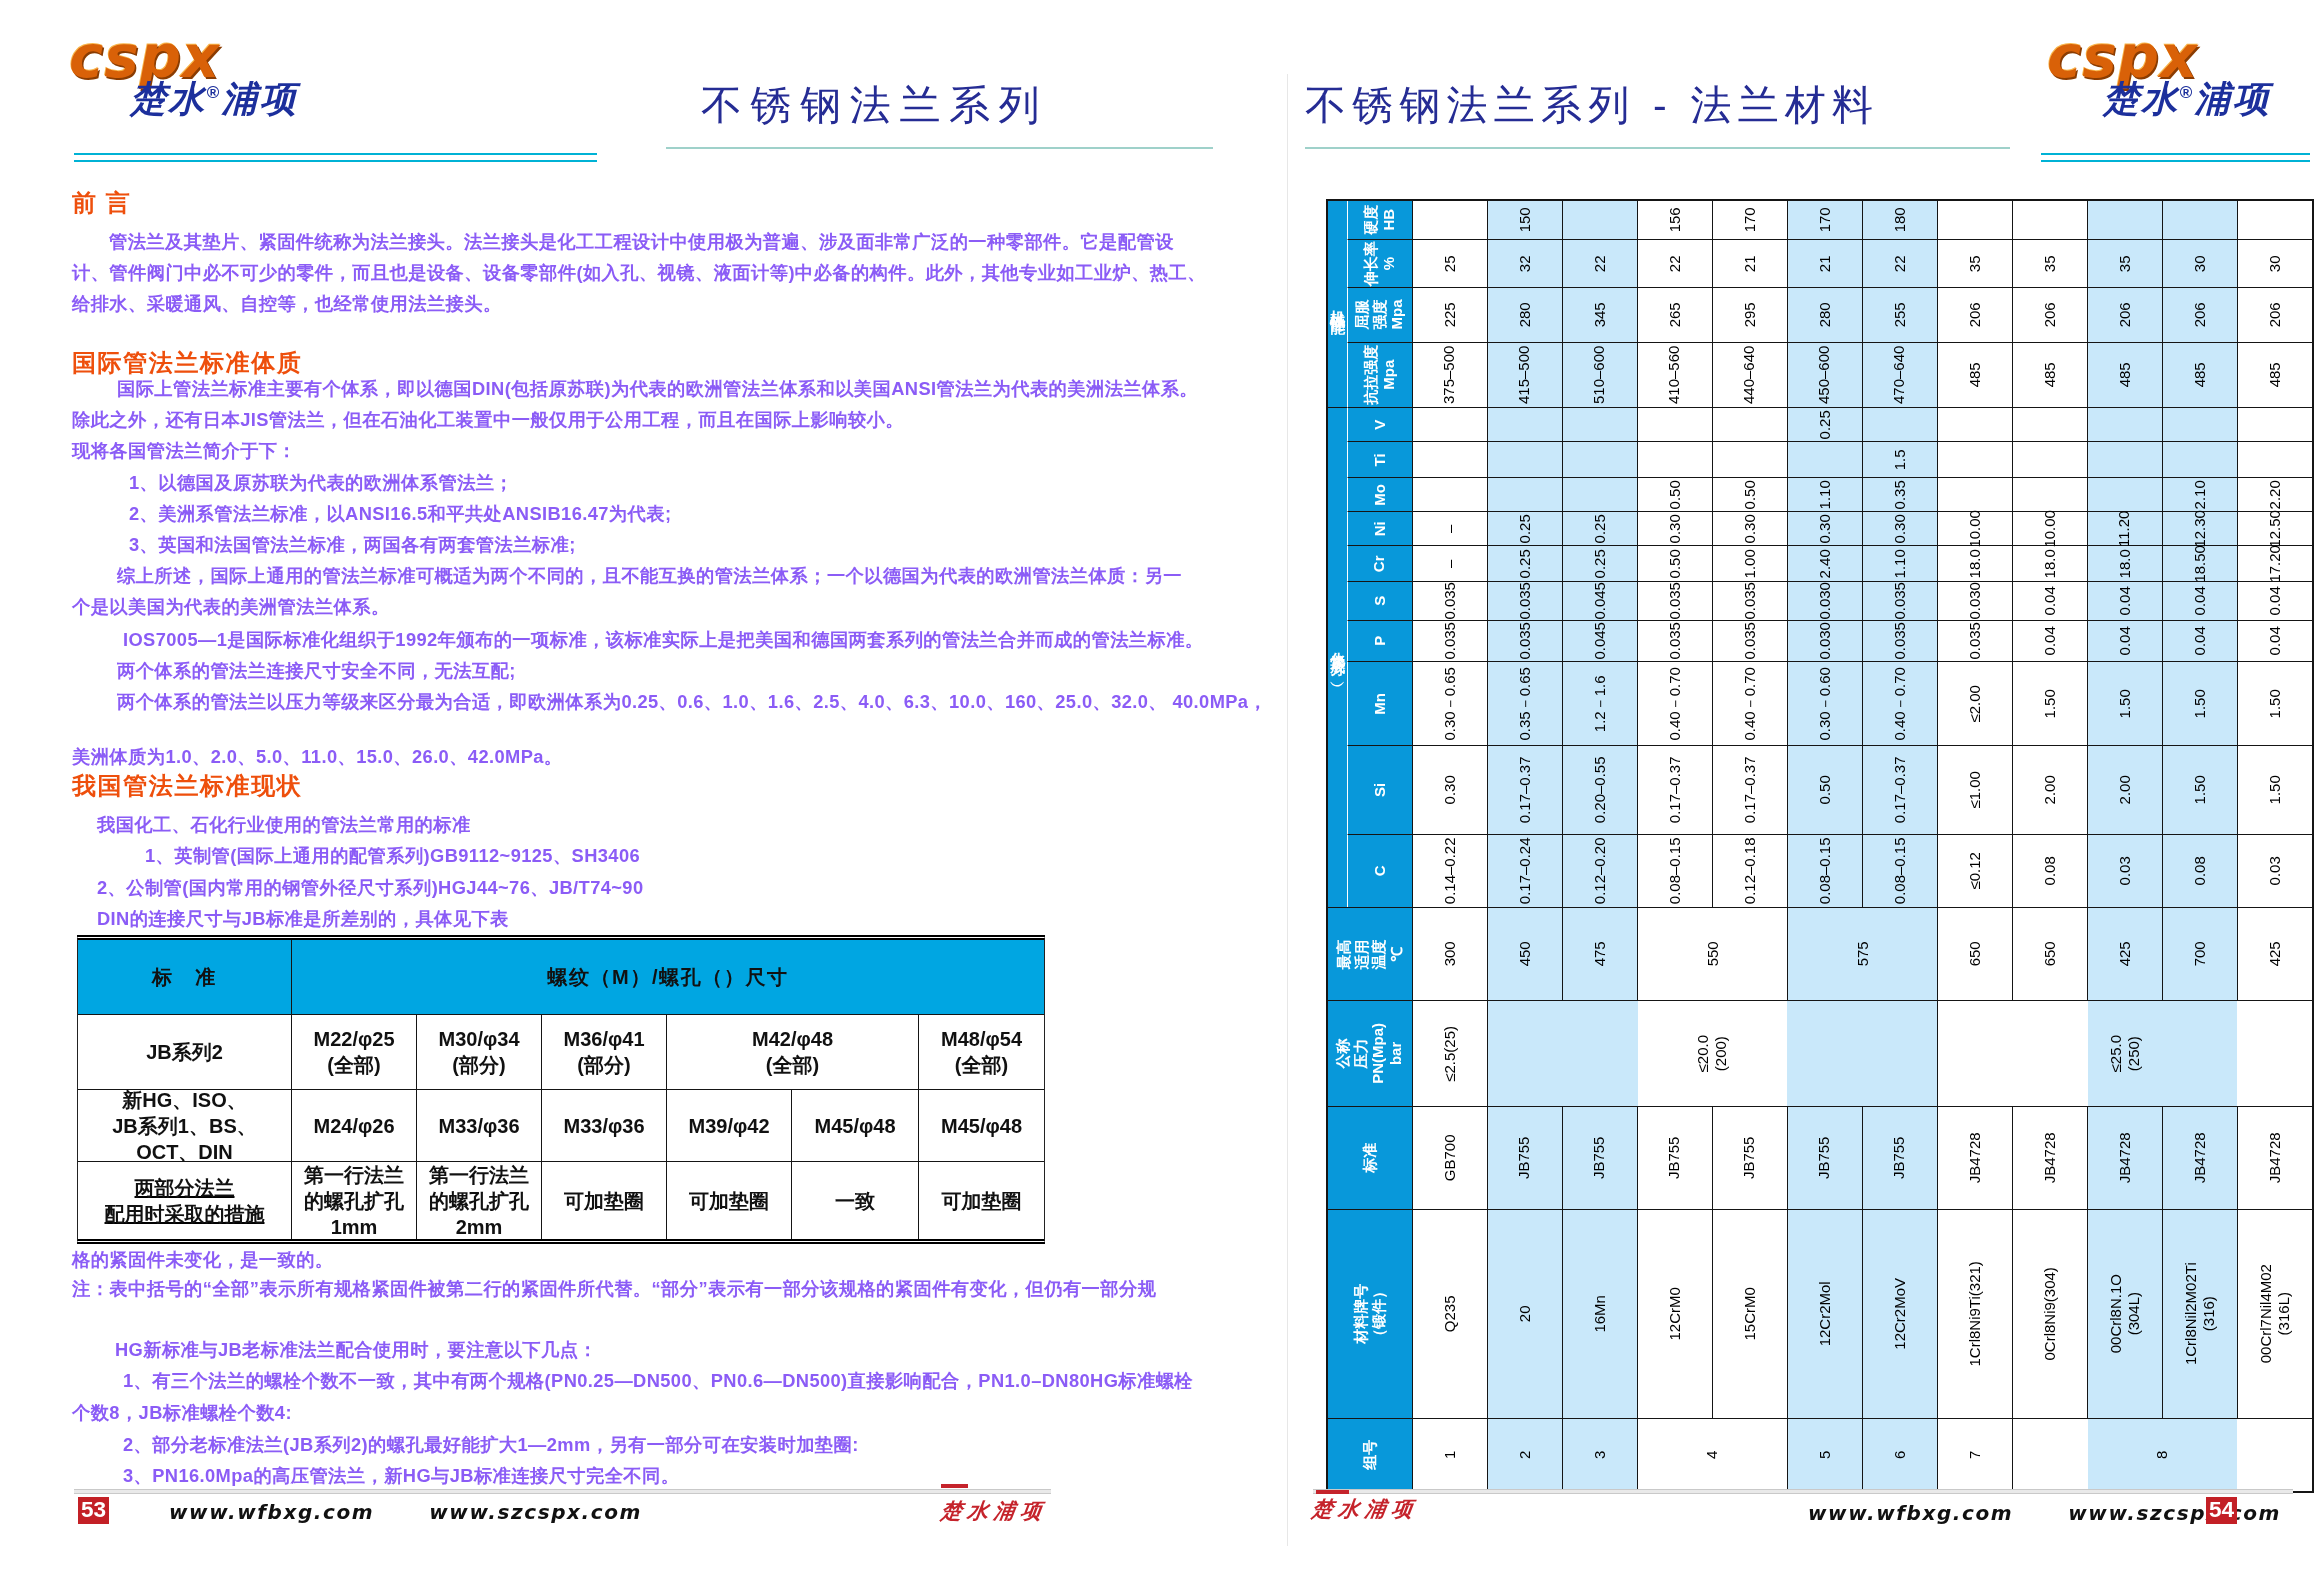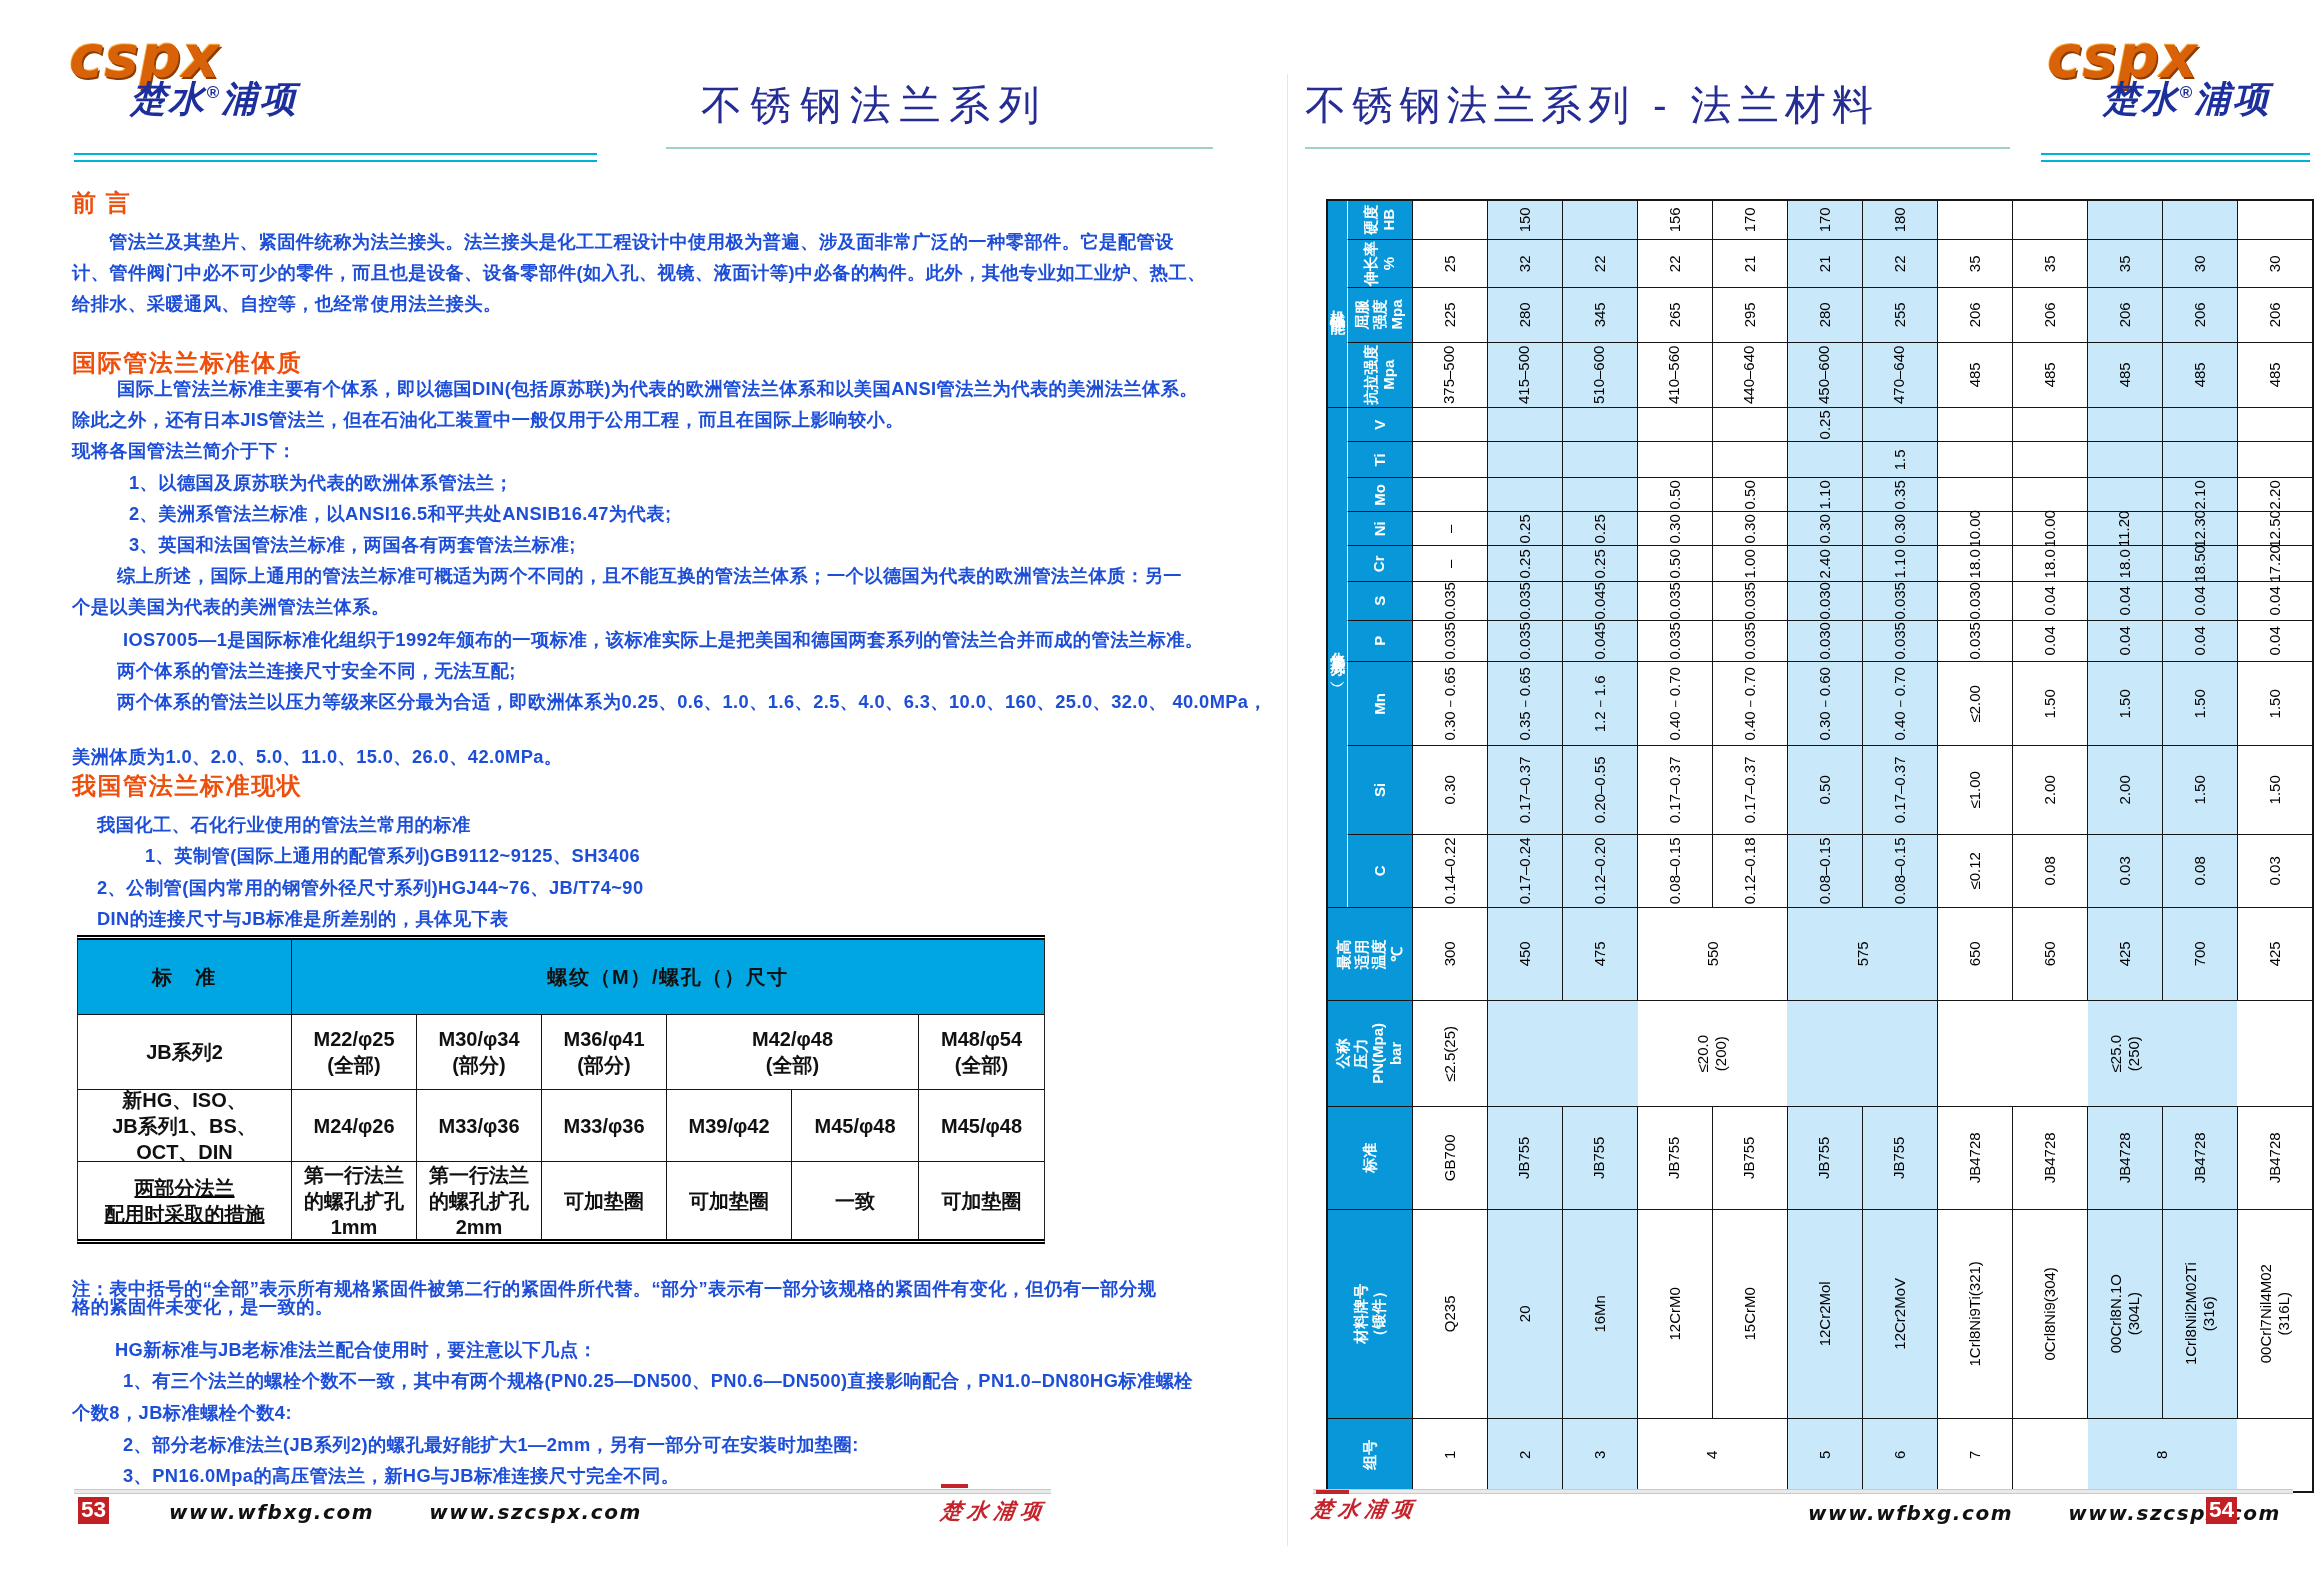--- a/index.html
+++ b/index.html
@@ -15,21 +15,21 @@
   .brandname sup{font-size:17px;}
   .lrule{height:3.1px;border-top:2.3px solid #00b2d5;border-bottom:2.3px solid #00b2d5;padding-top:2.3px;background:transparent;}
 
   
   .ptitle{font-size:41px;font-weight:500;color:#252c94;letter-spacing:8.6px;white-space:nowrap;}
   .trule{height:1.6px;background:#9fd1ca;}
   .pagediv{width:0.8px;background:#e7e7e7;}
 
   
   .heading{font-size:24px;font-weight:700;color:#ee4f0c;white-space:nowrap;letter-spacing:1.6px;}
-  .bline{font-size:18.3px;font-weight:600;color:#1d4ed8;white-space:nowrap;letter-spacing:0.4px;}
+  .bline{font-size:18.3px;font-weight:600;color:#8b5cf6;white-space:nowrap;letter-spacing:0.4px;}
 
   
   .grid{position:absolute;display:grid;background:#fff;border:2.3px solid var(--ink);}
   .grid.dbl{border-top:5.5px double #000;border-bottom:5.5px double #000;border-left:1.6px solid #222;border-right:1.6px solid #222;}
   .cell{display:flex;align-items:center;justify-content:center;border-left:1.2px solid var(--ink);border-top:1.2px solid var(--ink);overflow:visible;background:#fff;}
   #right-table .cell{border-left-width:0.8px;border-top-width:0.8px;}
   .cell.nbl{border-left:none;} .cell.nbt{border-top:none;}
   .cell.gl{border-left-width:1.9px;}
   .cell.wl{border-left:1.6px solid #fff;}
   #right-table .cell[data-r="15"]{border-top-width:1.9px;}
@@ -96,21 +96,21 @@
       <div class="abs bline" style="left: 72px; top: 594px;">个是以美国为代表的美洲管法兰体系。</div>
       <div class="abs bline" style="left: 123px; top: 627px;">IOS7005—1是国际标准化组织于1992年颁布的一项标准，该标准实际上是把美国和德国两套系列的管法兰合并而成的管法兰标准。</div>
       <div class="abs bline" style="left: 117px; top: 658px;">两个体系的管法兰连接尺寸安全不同，无法互配;</div>
       <div class="abs bline" style="left: 117px; top: 689px;">两个体系的管法兰以压力等级来区分最为合适，即欧洲体系为0.25、0.6、1.0、1.6、2.5、4.0、6.3、10.0、160、25.0、32.0、 40.0MPa，</div>
       <div class="abs bline" style="left: 72px; top: 744px;">美洲体质为1.0、2.0、5.0、11.0、15.0、26.0、42.0MPa。</div>
       <div class="abs bline" style="left: 97px; top: 812px;">我国化工、石化行业使用的管法兰常用的标准</div>
       <div class="abs bline" style="left: 97px; top: 843px; margin-left: 48px;">1、英制管(国际上通用的配管系列)GB9112~9125、SH3406</div>
       <div class="abs bline" style="left: 97px; top: 875px;">2、公制管(国内常用的钢管外径尺寸系列)HGJ44~76、JB/T74~90</div>
       <div class="abs bline" style="left: 97px; top: 906px;">DIN的连接尺寸与JB标准是所差别的，具体见下表</div>
       <div class="abs bline" style="left: 72px; top: 1276px;">注：表中括号的“全部”表示所有规格紧固件被第二行的紧固件所代替。“部分”表示有一部分该规格的紧固件有变化，但仍有一部分规</div>
-      <div class="abs bline" style="left: 72px; top: 1294px;">格的紧固件未变化，是一致的。</div>
+      <div class="abs bline" style="left: 72px; top: 1247px;">格的紧固件未变化，是一致的。</div>
       <div class="abs bline" style="left: 115px; top: 1337px;">HG新标准与JB老标准法兰配合使用时，要注意以下几点：</div>
       <div class="abs bline" style="left: 123px; top: 1368px;">1、有三个法兰的螺栓个数不一致，其中有两个规格(PN0.25—DN500、PN0.6—DN500)直接影响配合，PN1.0–DN80HG标准螺栓</div>
       <div class="abs bline" style="left: 72px; top: 1400px;">个数8，JB标准螺栓个数4:</div>
       <div class="abs bline" style="left: 123px; top: 1432px;">2、部分老标准法兰(JB系列2)的螺孔最好能扩大1—2mm，另有一部分可在安装时加垫圈:</div>
       <div class="abs bline" style="left: 123px; top: 1463px;">3、PN16.0Mpa的高压管法兰，新HG与JB标准连接尺寸完全不同。</div>
     </div>
 
   <div id="left-table" class="grid dbl" style="left: 77px; top: 935px; grid-template-columns: 213px 125px 125px 125px 125px 127px 126px; grid-template-rows: 74px 75px 72px 78px;">
       <div class="cell th nbl nbt" data-r="1" style="grid-area: 1 / 1 / span 1 / span 1;">
         <span class="hz">标　准</span>

